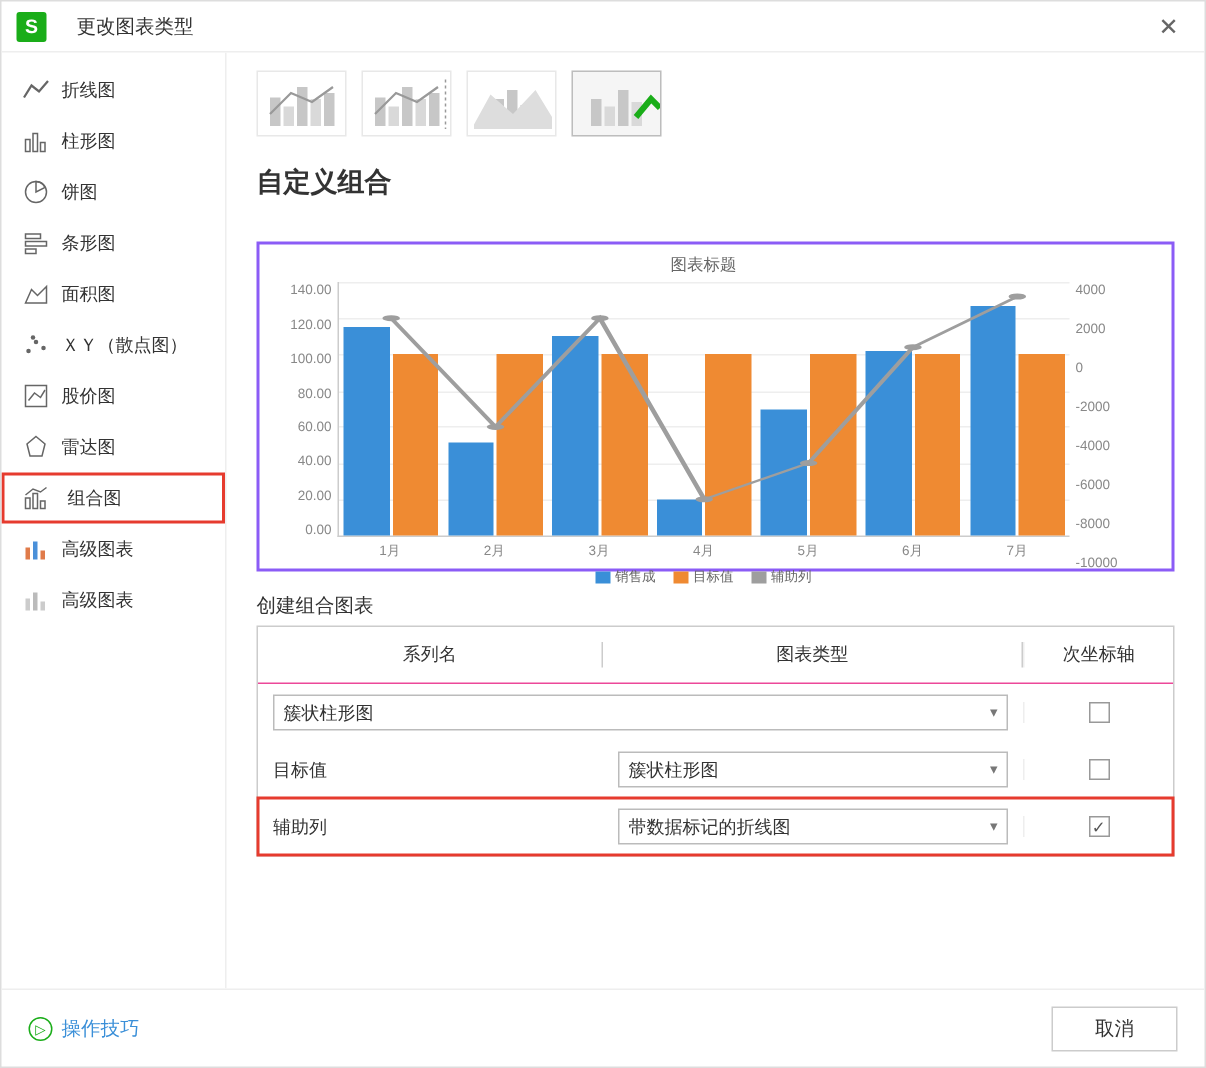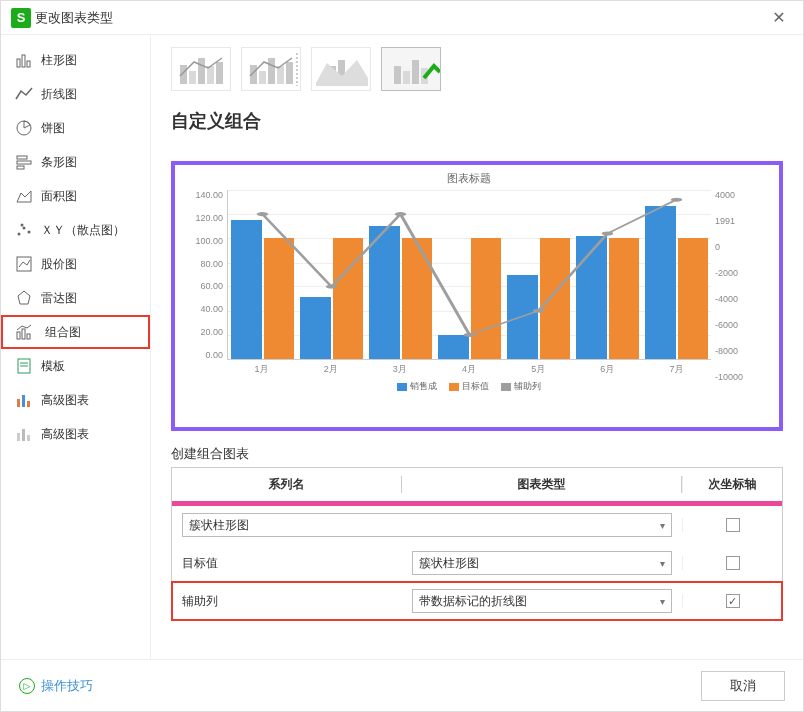--- a/index.html
+++ b/index.html
@@ -1,36 +1,36 @@
 <!DOCTYPE html>
 <html><head>
 <meta charset="utf-8">
 <style>
 * { box-sizing: border-box; margin: 0; padding: 0; }
 body { font-family: "Microsoft YaHei", -apple-system, sans-serif; font-size: 12px; color: #333; background: #fff; }
 .dialog { width: 804px; height: 712px; display: flex; flex-direction: column; border: 1px solid #ddd; }
 .titlebar { height: 34px; display: flex; align-items: center; padding: 0 10px; border-bottom: 1px solid #eee; }
 .app-icon { width: 20px; height: 20px; background: #1aad19; color: #fff; display: flex; align-items: center; justify-content: center; font-weight: bold; border-radius: 2px; font-size: 13px; }
-.title-text { margin-left: 4px; font-size: 13px; }
+.title-text { margin-left: 20px; font-size: 13px; }
 .close-btn { margin-left: auto; width: 28px; height: 28px; display: flex; align-items: center; justify-content: center; cursor: pointer; font-size: 16px; color: #666; }
 .body { flex: 1; display: flex; overflow: hidden; }
 .sidebar { width: 150px; border-right: 1px solid #eee; padding: 8px 0; }
 .sidebar-item { height: 34px; display: flex; align-items: center; padding: 0 14px; cursor: pointer; gap: 8px; }
 .sidebar-item.highlighted { outline: 2px solid #e63b2e; outline-offset: -2px; gap: 12px; }
 .sidebar-item .sicon { width: 18px; height: 18px; display: flex; align-items: center; justify-content: center; }
 .sicon svg { width: 18px; height: 18px; }
 .main { flex: 1; padding: 12px 20px 12px 20px; display: flex; flex-direction: column; overflow: hidden; }
 .thumbs { display: flex; gap: 10px; margin-bottom: 18px; }
 .thumb { width: 60px; height: 44px; border: 1px solid #e8e8e8; display: flex; align-items: flex-end; justify-content: center; gap: 2px; padding: 4px 4px 6px 4px; cursor: pointer; position: relative; }
 .thumb.selected { border-color: #bdbdbd; background: #f5f5f5; }
 .thumb .bar { width: 7px; background: #c7c7c7; }
 .thumb .sbar { width: 7px; background: #d9d9d9; }
 .thumb svg.overlay { position: absolute; top: 0; left: 0; width: 100%; height: 100%; pointer-events: none; }
 .section-title { font-size: 18px; font-weight: bold; margin-bottom: 28px; }
-.chart-box { border: 4px solid #8b5cf6; height: 270px; padding: 6px 30px 6px 14px; position: relative; }
+.chart-box { border: 2px solid #8b5cf6; height: 220px; padding: 6px 30px 6px 14px; position: relative; }
 .ctitle { text-align: center; font-size: 11px; color: #666; margin-bottom: 4px; }
 .plot-wrap { display: flex; height: 170px; }
 .yaxis-l, .yaxis-r { width: 38px; display: flex; flex-direction: column; justify-content: space-between; font-size: 9px; color: #888; }
 .yaxis-l { align-items: flex-end; padding-right: 4px; }
 .yaxis-r { align-items: flex-start; padding-left: 4px; gap: 16px; }
 .plot { flex: 1; position: relative; border-left: 1px solid #ccc; border-bottom: 1px solid #ccc; }
 .grid-h { position: absolute; left: 0; right: 0; border-top: 1px solid #eee; }
 .bars { position: absolute; bottom: 0; left: 0; right: 0; display: flex; justify-content: space-around; height: 100%; }
 .bar-group { width: 13%; display: flex; align-items: flex-end; gap: 2px; position: relative; }
 .bar-blue { flex: 1; background: #3a8fd8; }
@@ -39,21 +39,21 @@
 .xaxis { display: flex; margin-left: 38px; margin-right: 38px; justify-content: space-around; font-size: 9px; color: #888; margin-top: 3px; }
 .legend { display: flex; justify-content: center; gap: 12px; font-size: 9px; color: #666; margin-top: 4px; }
 .legend span { display: flex; align-items: center; gap: 3px; }
 .legend .sw { width: 10px; height: 8px; }
 .sw-blue { background: #3a8fd8; }
 .sw-orange { background: #ef8a32; }
 .sw-grey { background: #9e9e9e; }
 .create-label { margin-top: 14px; font-size: 13px; }
 .series-table { border: 1px solid #ccc; margin-top: 4px; }
 .st-row { display: flex; align-items: center; height: 38px; }
-.st-header { border-bottom: 5px solid #ec4899; font-weight: bold; text-align: left; }
+.st-header { border-bottom: 1px solid #ec4899; font-weight: normal; text-align: left; }
 .st-header .st-col { justify-content: center; }
 .st-col { display: flex; align-items: center; padding: 0 10px; }
 .st-col.name { width: 230px; }
 .st-col.type { flex: 1; }
 .st-col.axis { width: 100px; justify-content: center; border-left: 1px solid #eee; }
 .st-header .st-col.name { border-right: 1px solid #ccc; }
 .st-header .st-col.type { border-right: 1px solid #ccc; }
 .combo { flex: 1; height: 24px; border: 1px solid #bbb; display: flex; align-items: center; padding: 0 6px; font-size: 12px; position: relative; cursor: pointer; background: #fff; }
 .combo::after { content: '▾'; position: absolute; right: 6px; color: #777; font-size: 10px; }
 .chk { width: 14px; height: 14px; border: 1px solid #999; display: flex; align-items: center; justify-content: center; cursor: pointer; font-size: 11px; color: #555; }
@@ -73,34 +73,34 @@
   <div class="titlebar">
     <div class="app-icon">S</div>
     <div class="title-text">更改图表类型</div>
     <div class="close-btn">✕</div>
   </div>
   <div class="body">
     <div class="sidebar">
       <div class="sidebar-item">
         <span class="sicon">
             <svg viewBox="0 0 18 18">
+              <polyline points="1,14 6,6 11,10 17,3" fill="none" stroke="#666" stroke-width="1.5"></polyline>
+            </svg>
+          </span>
+        <span>折线图</span>
+      </div>
+      <div class="sidebar-item">
+        <span class="sicon">
+            <svg viewBox="0 0 18 18">
               <rect x="2" y="8" width="3" height="8" fill="none" stroke="#666"></rect>
               <rect x="7" y="4" width="3" height="12" fill="none" stroke="#666"></rect>
               <rect x="12" y="10" width="3" height="6" fill="none" stroke="#666"></rect>
             </svg>
           </span>
         <span>柱形图</span>
-      </div>
-      <div class="sidebar-item">
-        <span class="sicon">
-            <svg viewBox="0 0 18 18">
-              <polyline points="1,14 6,6 11,10 17,3" fill="none" stroke="#666" stroke-width="1.5"></polyline>
-            </svg>
-          </span>
-        <span>折线图</span>
       </div>
       <div class="sidebar-item">
         <span class="sicon">
             <svg viewBox="0 0 18 18">
               <circle cx="9" cy="9" r="7" fill="none" stroke="#666"></circle>
               <path d="M9 9 L9 2 A7 7 0 0 1 15 6 Z" fill="none" stroke="#666"></path>
             </svg>
           </span>
         <span>饼图</span>
       </div>
@@ -153,30 +153,20 @@
       <div class="sidebar-item highlighted">
         <span class="sicon">
             <svg viewBox="0 0 18 18">
               <rect x="2" y="9" width="3" height="7" fill="none" stroke="#666"></rect>
               <rect x="7" y="6" width="3" height="10" fill="none" stroke="#666"></rect>
               <rect x="12" y="11" width="3" height="5" fill="none" stroke="#666"></rect>
               <polyline points="2,7 7,3 12,5 16,2" fill="none" stroke="#666"></polyline>
             </svg>
           </span>
         <span>组合图</span>
-      </div>
-      <div class="sidebar-item">
-        <span class="sicon">
-            <svg viewBox="0 0 18 18">
-              <rect x="3" y="2" width="12" height="14" fill="none" stroke="#2a9d5f"></rect>
-              <line x1="5" y1="6" x2="13" y2="6" stroke="#2a9d5f"></line>
-              <line x1="5" y1="9" x2="13" y2="9" stroke="#2a9d5f"></line>
-            </svg>
-          </span>
-        <span>模板</span>
       </div>
       <div class="sidebar-item">
         <span class="sicon">
             <svg viewBox="0 0 18 18">
               <rect x="2" y="8" width="3" height="8" fill="#e07b4a"></rect>
               <rect x="7" y="4" width="3" height="12" fill="#4a90d9"></rect>
               <rect x="12" y="10" width="3" height="6" fill="#e07b4a"></rect>
             </svg>
           </span>
         <span>高级图表</span>
@@ -294,21 +284,21 @@
                 <circle cx="21.428571428571427" cy="57.14285714285714" r="1.2" fill="#9e9e9e"></circle>
                 <circle cx="35.714285714285715" cy="14.28571428571429" r="1.2" fill="#9e9e9e"></circle>
                 <circle cx="50" cy="85.71428571428572" r="1.2" fill="#9e9e9e"></circle>
                 <circle cx="64.28571428571429" cy="71.42857142857143" r="1.2" fill="#9e9e9e"></circle>
                 <circle cx="78.57142857142857" cy="25.71428571428571" r="1.2" fill="#9e9e9e"></circle>
                 <circle cx="92.85714285714286" cy="5.714285714285716" r="1.2" fill="#9e9e9e"></circle>
               </svg>
           </div>
           <div class="yaxis-r">
             <span>4000</span>
-              <span>1991</span>
+              <span>2000</span>
               <span>0</span>
               <span>-2000</span>
               <span>-4000</span>
               <span>-6000</span>
               <span>-8000</span>
               <span>-10000</span>
           </div>
         </div>
         <div class="xaxis" id="xaxis">
             <span>1月</span>

